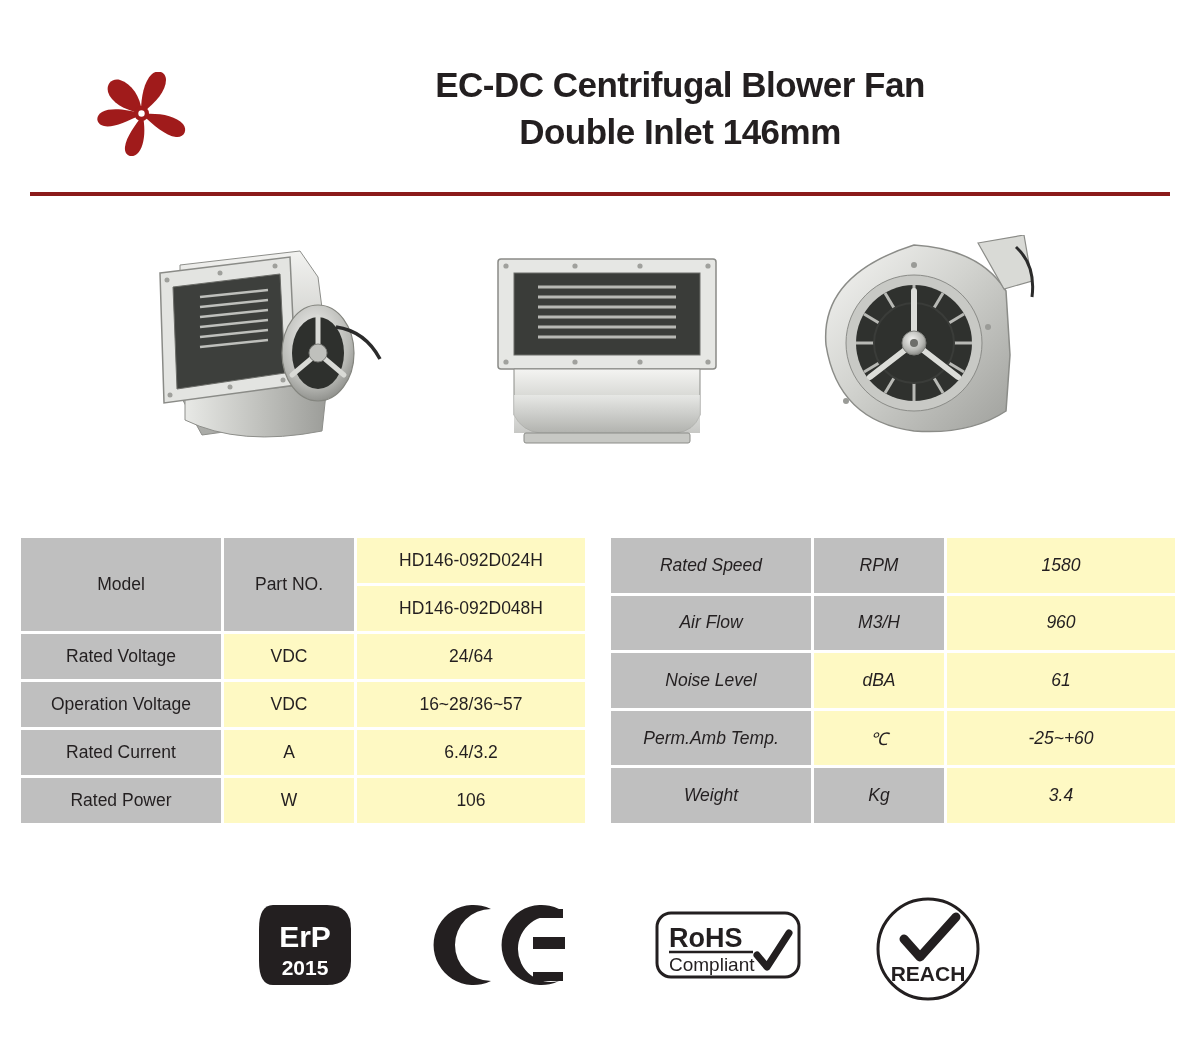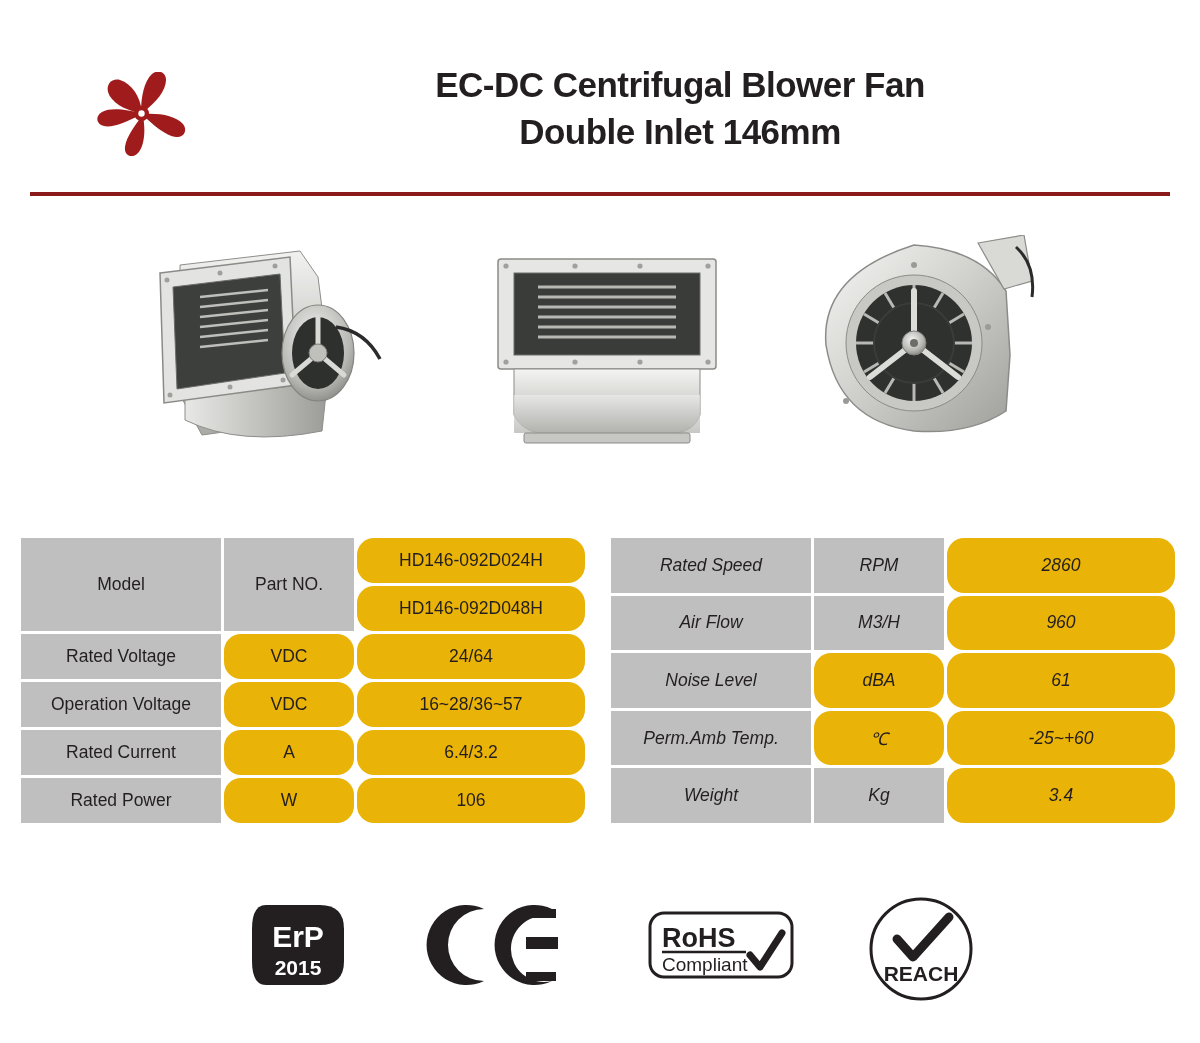--- a/index.html
+++ b/index.html
@@ -88,34 +88,33 @@
     text-align: center;
     vertical-align: middle;
     font-size: 17.5px;
     color: #231f20;
     padding: 0 4px;
   }
   .lbl {
     background: #bfbfbf;
   }
   .val {
-    background: #eab308;
-    border-radius: 17px;
+    background: #fef9c3;
   }
   .spec-table.left col.c1 { width: 200px; }
   .spec-table.left col.c2 { width: 130px; }
   .spec-table.left col.c3 { width: 228px; }
   .spec-table.right col.c1 { width: 200px; }
   .spec-table.right col.c2 { width: 130px; }
   .spec-table.right col.c3 { width: 228px; }
 
   
   .certs {
     position: absolute;
-    left: 1px;
+    left: 8px;
     top: 895px;
     width: 1024px;
     height: 110px;
   }
   .cert {
     position: absolute;
     top: 0;
   }
   .cert-erp  { left: 245px; }
   .cert-ce   { left: 425px; }
@@ -356,21 +355,21 @@
   <table class="spec-table right">
     <colgroup>
         <col class="c1">
         <col class="c2">
         <col class="c3">
       </colgroup>
     <tbody>
       <tr>
         <td class="lbl">Rated Speed</td>
         <td class="lbl">RPM</td>
-        <td class="val">2860</td>
+        <td class="val">1580</td>
       </tr>
       <tr>
         <td class="lbl">Air Flow</td>
         <td class="lbl">M3/H</td>
         <td class="val">960</td>
       </tr>
       <tr>
         <td class="lbl">Noise Level</td>
         <td class="val">dBA</td>
         <td class="val">61</td>

